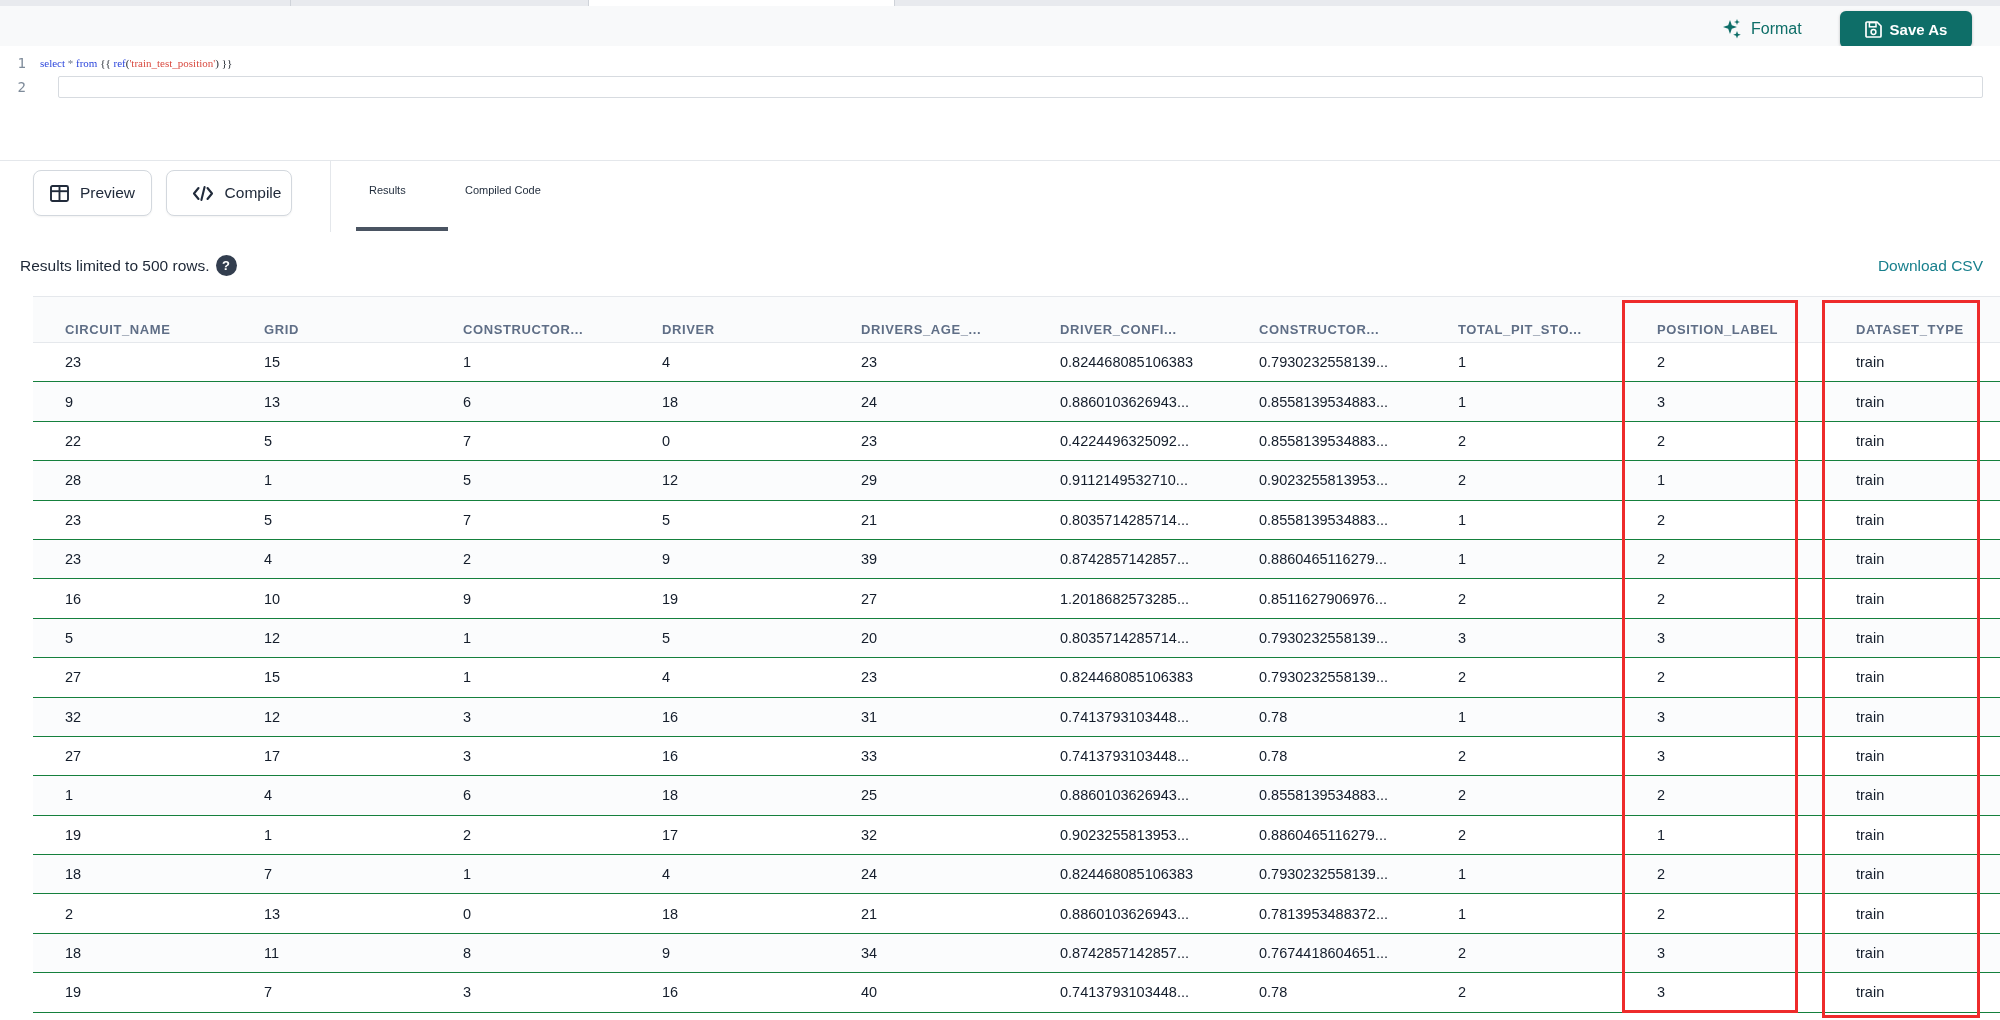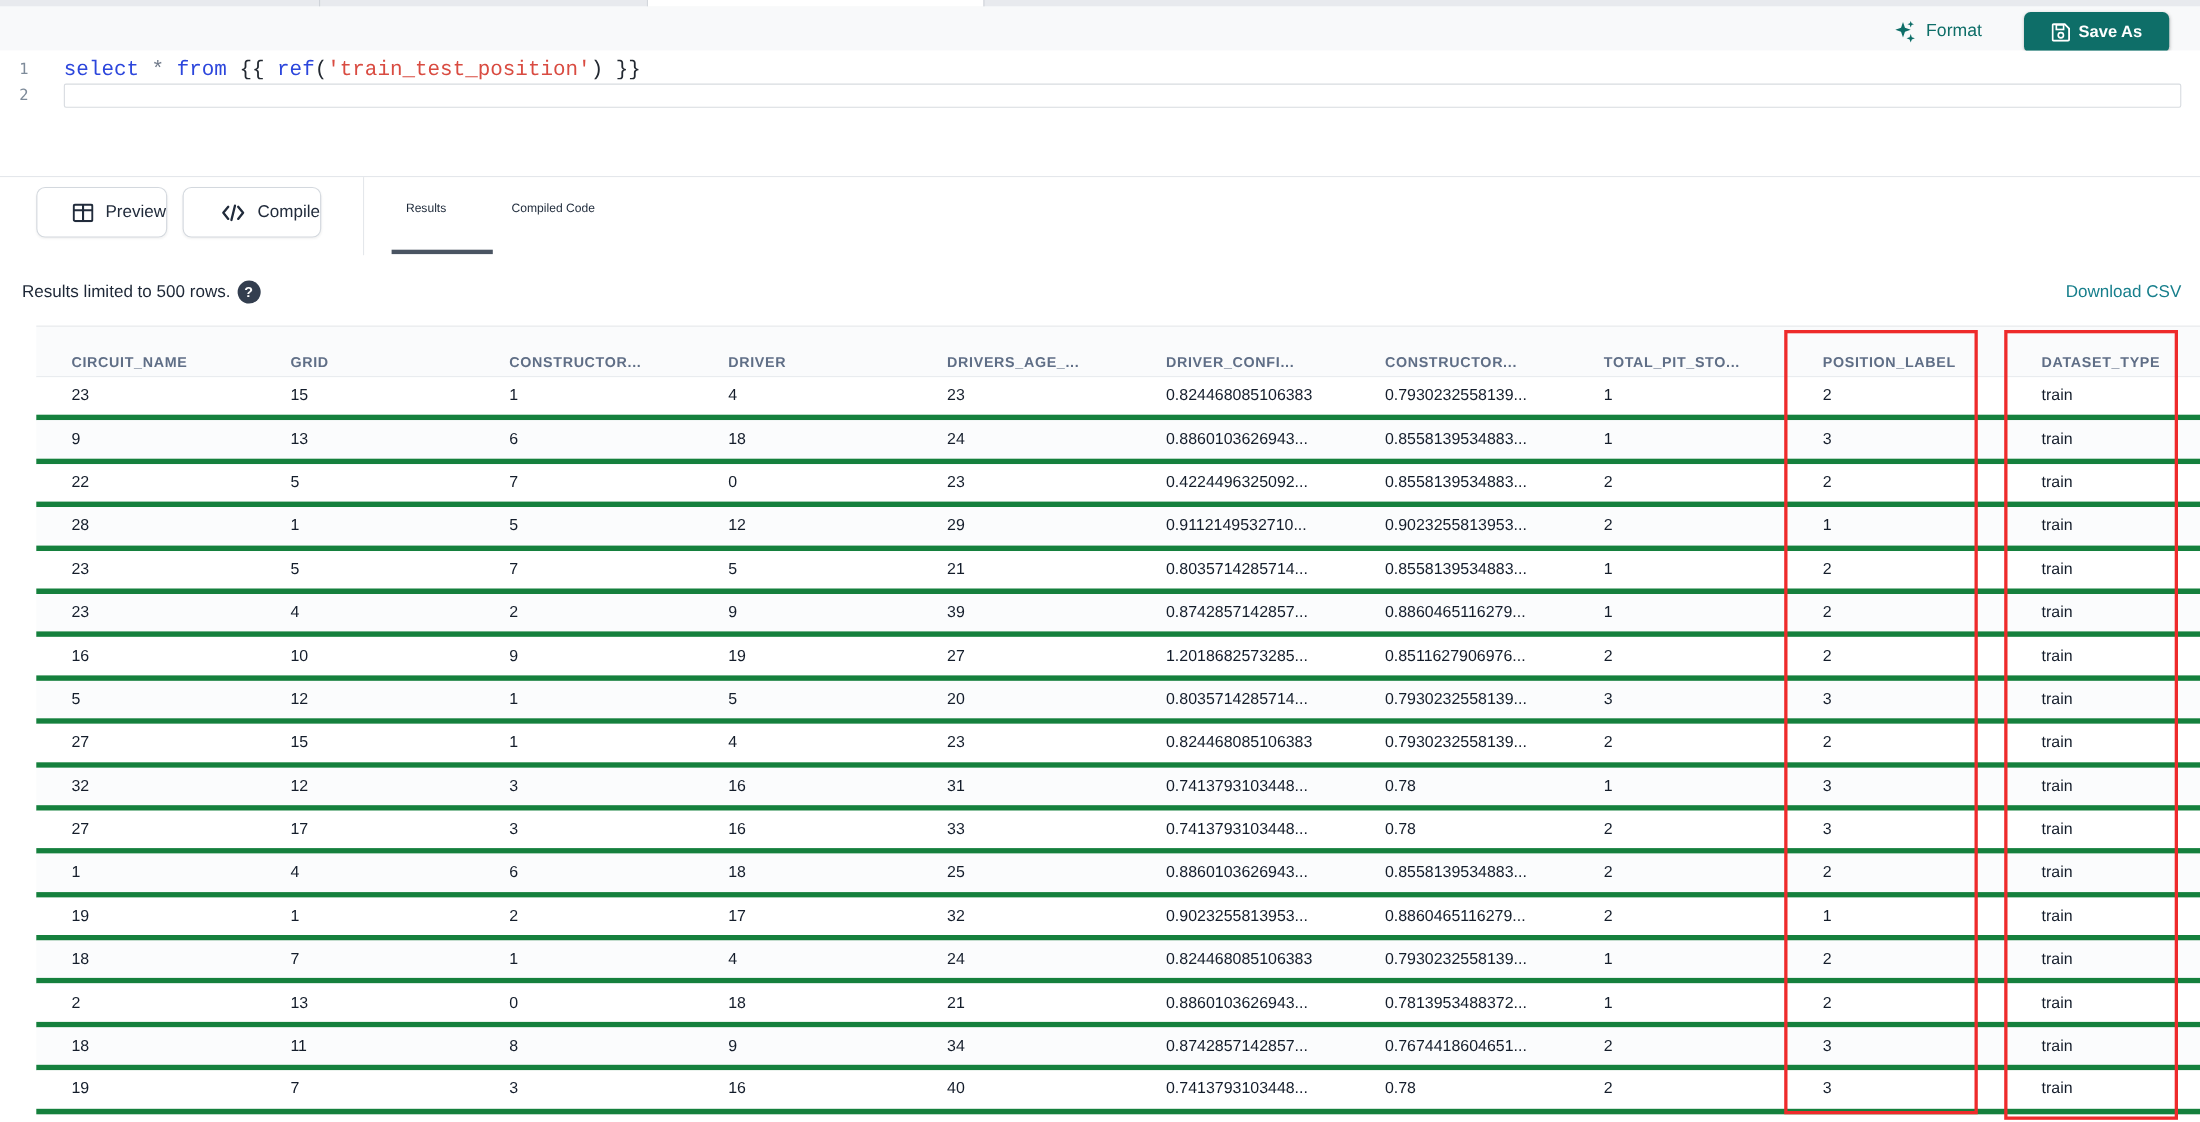--- a/index.html
+++ b/index.html
@@ -26,38 +26,38 @@
     display:flex; align-items:center; justify-content:center; gap:8px; cursor:pointer;
     box-shadow:0 1px 3px rgba(0,0,0,.25); font-family:"Liberation Sans", sans-serif;
   }
   .minimap { position:absolute; left:1712px; top:50px; height:6px; display:flex; gap:2px; align-items:center; }
   .minimap span { display:inline-block; height:3px; border-radius:1px; }
 
   
   .editor { position:absolute; left:0; top:46px; width:2000px; height:114px; background:#ffffff; }
   .code-line { position:absolute; left:0; width:2000px; height:22px; display:flex; align-items:center; }
   .gutter { width:40px; text-align:right; padding-right:14px; font-family:"DejaVu Sans Mono", monospace; font-size:14px; color:#7e8b9a; flex:none; }
-  .code-text { font-family:Liberation Mono, monospace; font-size:19px; margin-left:18px; white-space:pre; }
+  .code-text { font-family:Liberation Serif, serif; font-size:11px; white-space:pre; }
   .tok-keyword  { color:#2c46dc; }
   .tok-function { color:#2c46dc; }
   .tok-string   { color:#d94b41; }
   .tok-operator { color:#707a8a; }
   .tok-plain    { color:#222831; }
   .empty-line-box {
     position:absolute; left:58px; top:76px; width:1925px; height:22px;
     border:1px solid #d7dbe0; border-radius:2px; background:#ffffff;
   }
 
   .hdiv { position:absolute; left:0; width:2000px; height:1px; background:#e4e7eb; }
 
   
   .btn {
     position:absolute; top:170px; height:46px; background:#ffffff;
     border:1px solid #d3d8de; border-radius:8px; display:flex; align-items:center;
-    justify-content:flex-end; gap:11px; font-size:15.5px; color:#212b3b; cursor:pointer;
+    justify-content:center; gap:11px; font-size:15.5px; color:#212b3b; cursor:pointer;
     box-shadow:0 1px 2px rgba(0,0,0,.05); font-family:"Liberation Sans", sans-serif;
   }
   #preview-btn { left:33px; width:119px; }
   #compile-btn { left:166px; width:126px;padding-left:15px; }
   .vdivider { position:absolute; left:330px; top:161px; width:1px; height:71px; background:#e4e7eb; }
   .tab { position:absolute; top:184px; font-size:11px; color:#1e2a3a; cursor:pointer; }
   #tab-results { left:369px; }
   #tab-compiled { left:465px; }
   .tab-underline { position:absolute; left:356px; top:227px; width:92px; height:4px; background:#4a5462; }
 
@@ -73,21 +73,21 @@
   .rtable { position:absolute; left:0; top:296px; width:2000px; }
   .thead, .trow { display:grid; grid-template-columns:repeat(10,199px); margin-left:33px; }
   .thead {
     height:47px; align-items:center; background:#fafbfc;
     border-top:1px solid #e5e8ec; border-bottom:1px solid #e5e8ec;
   }
   .thead .hc {
     padding-left:32px; font-size:13px; font-weight:bold; letter-spacing:.6px;
     color:#5f6e86; white-space:nowrap; overflow:hidden;margin-top:20px;
   }
-  .trow { height:39.4px; align-items:center; border-bottom:5px solid #15803d; background:#ffffff; }
+  .trow { height:39.4px; align-items:center; border-bottom:1px solid #15803d; background:#ffffff; }
   .trow:nth-child(even) { background:#fbfcfd; }
   .trow .tc { padding-left:32px; font-size:14.5px; color:#141d2b; white-space:nowrap; overflow:hidden; }
 
   
   .redbox { position:absolute; border:3px solid #ee2b2b; background:transparent; pointer-events:none; }
   #redbox-position { left:1622px; top:300px; width:176px; height:713px; }
   #redbox-dataset  { left:1822px; top:300px; width:158px; height:718px; }
 
   svg { display:block; }
 </style>

